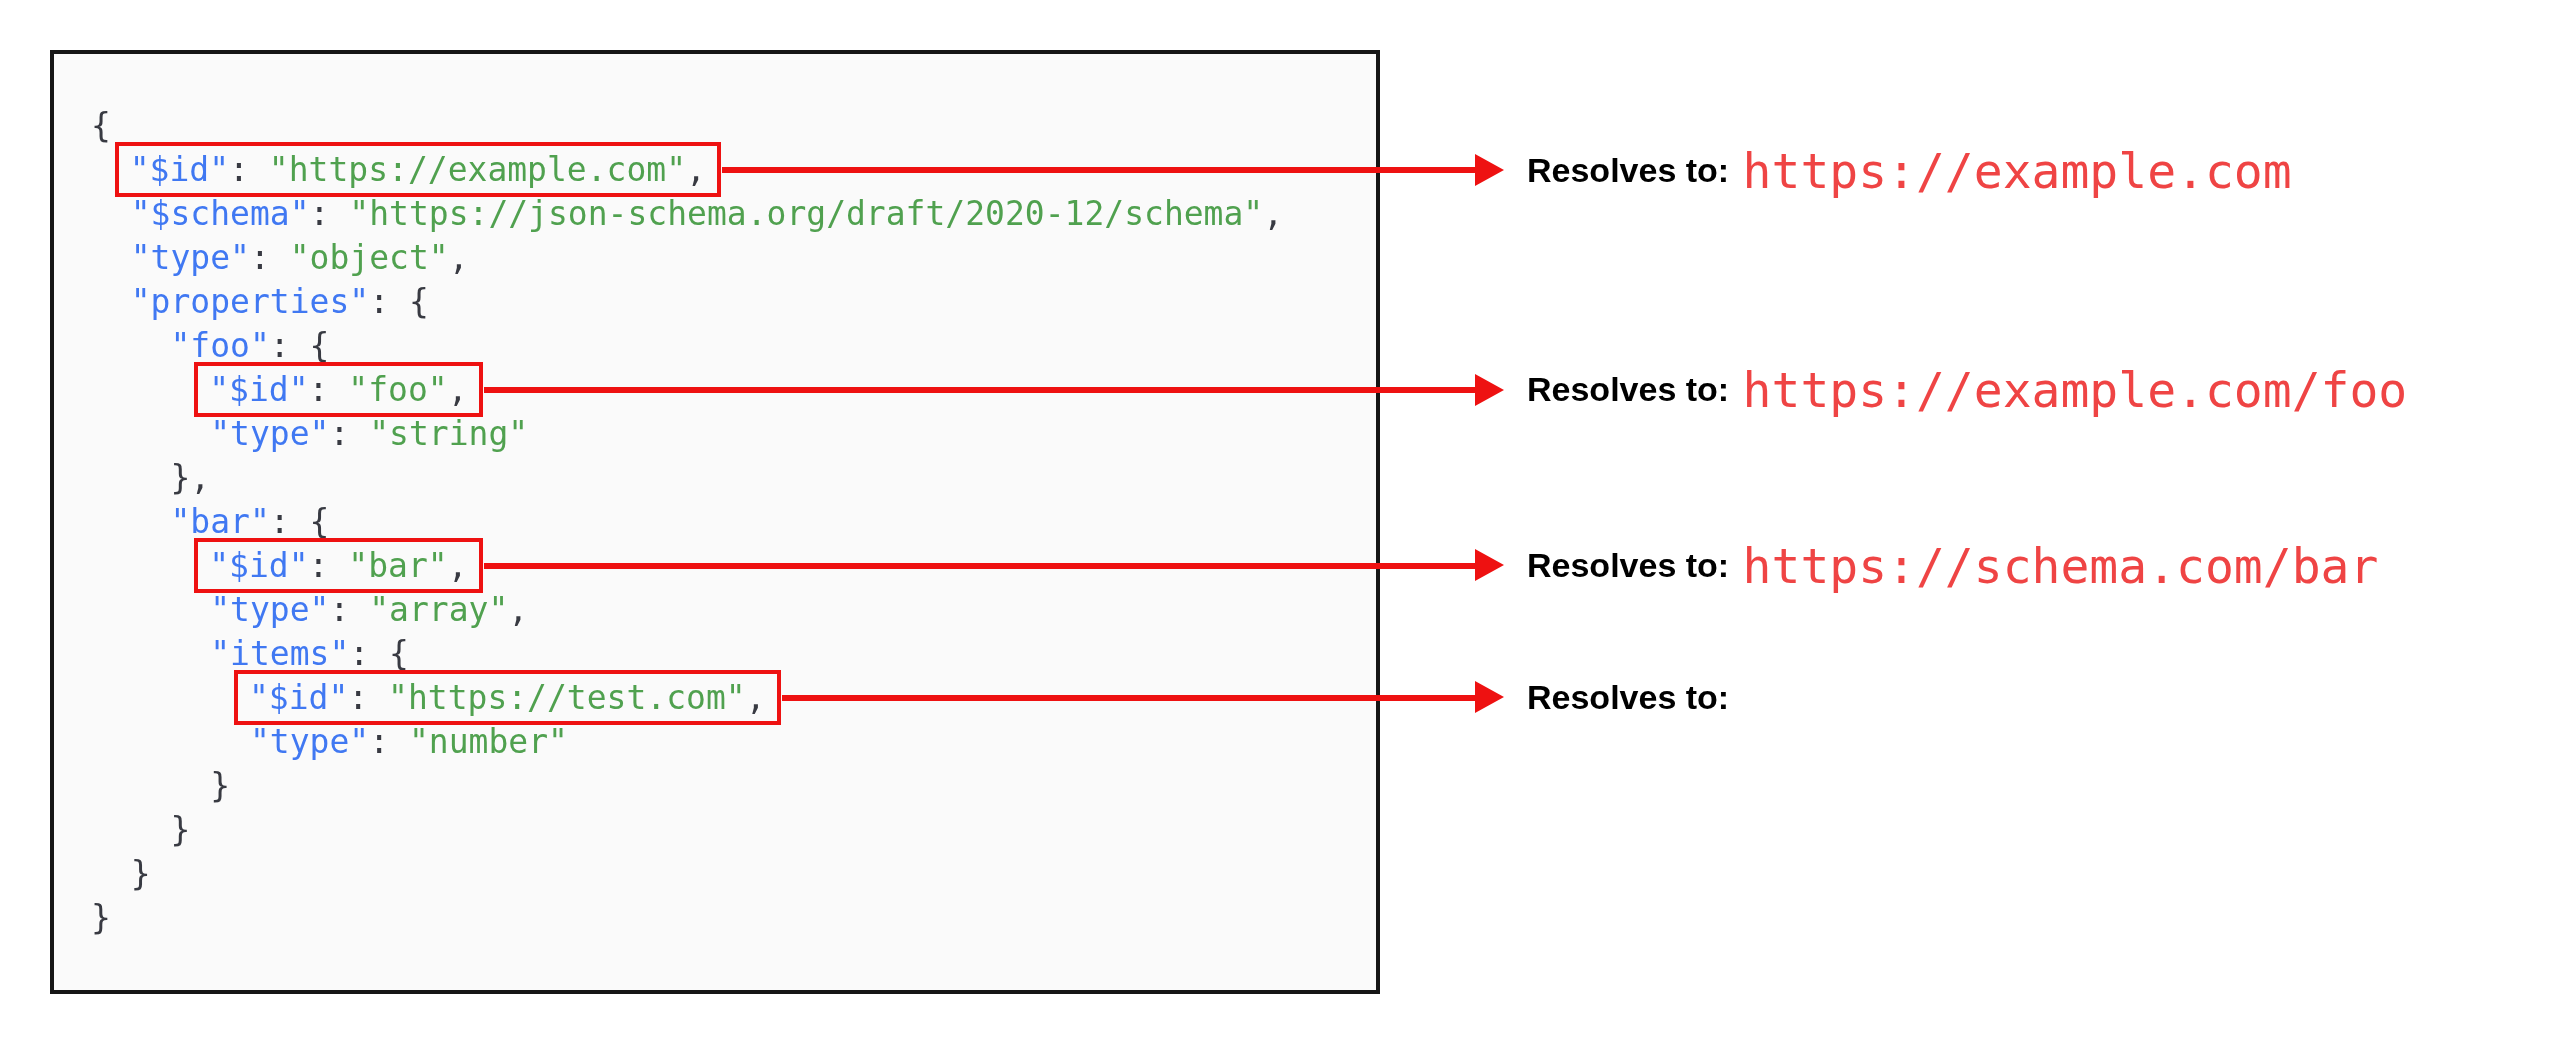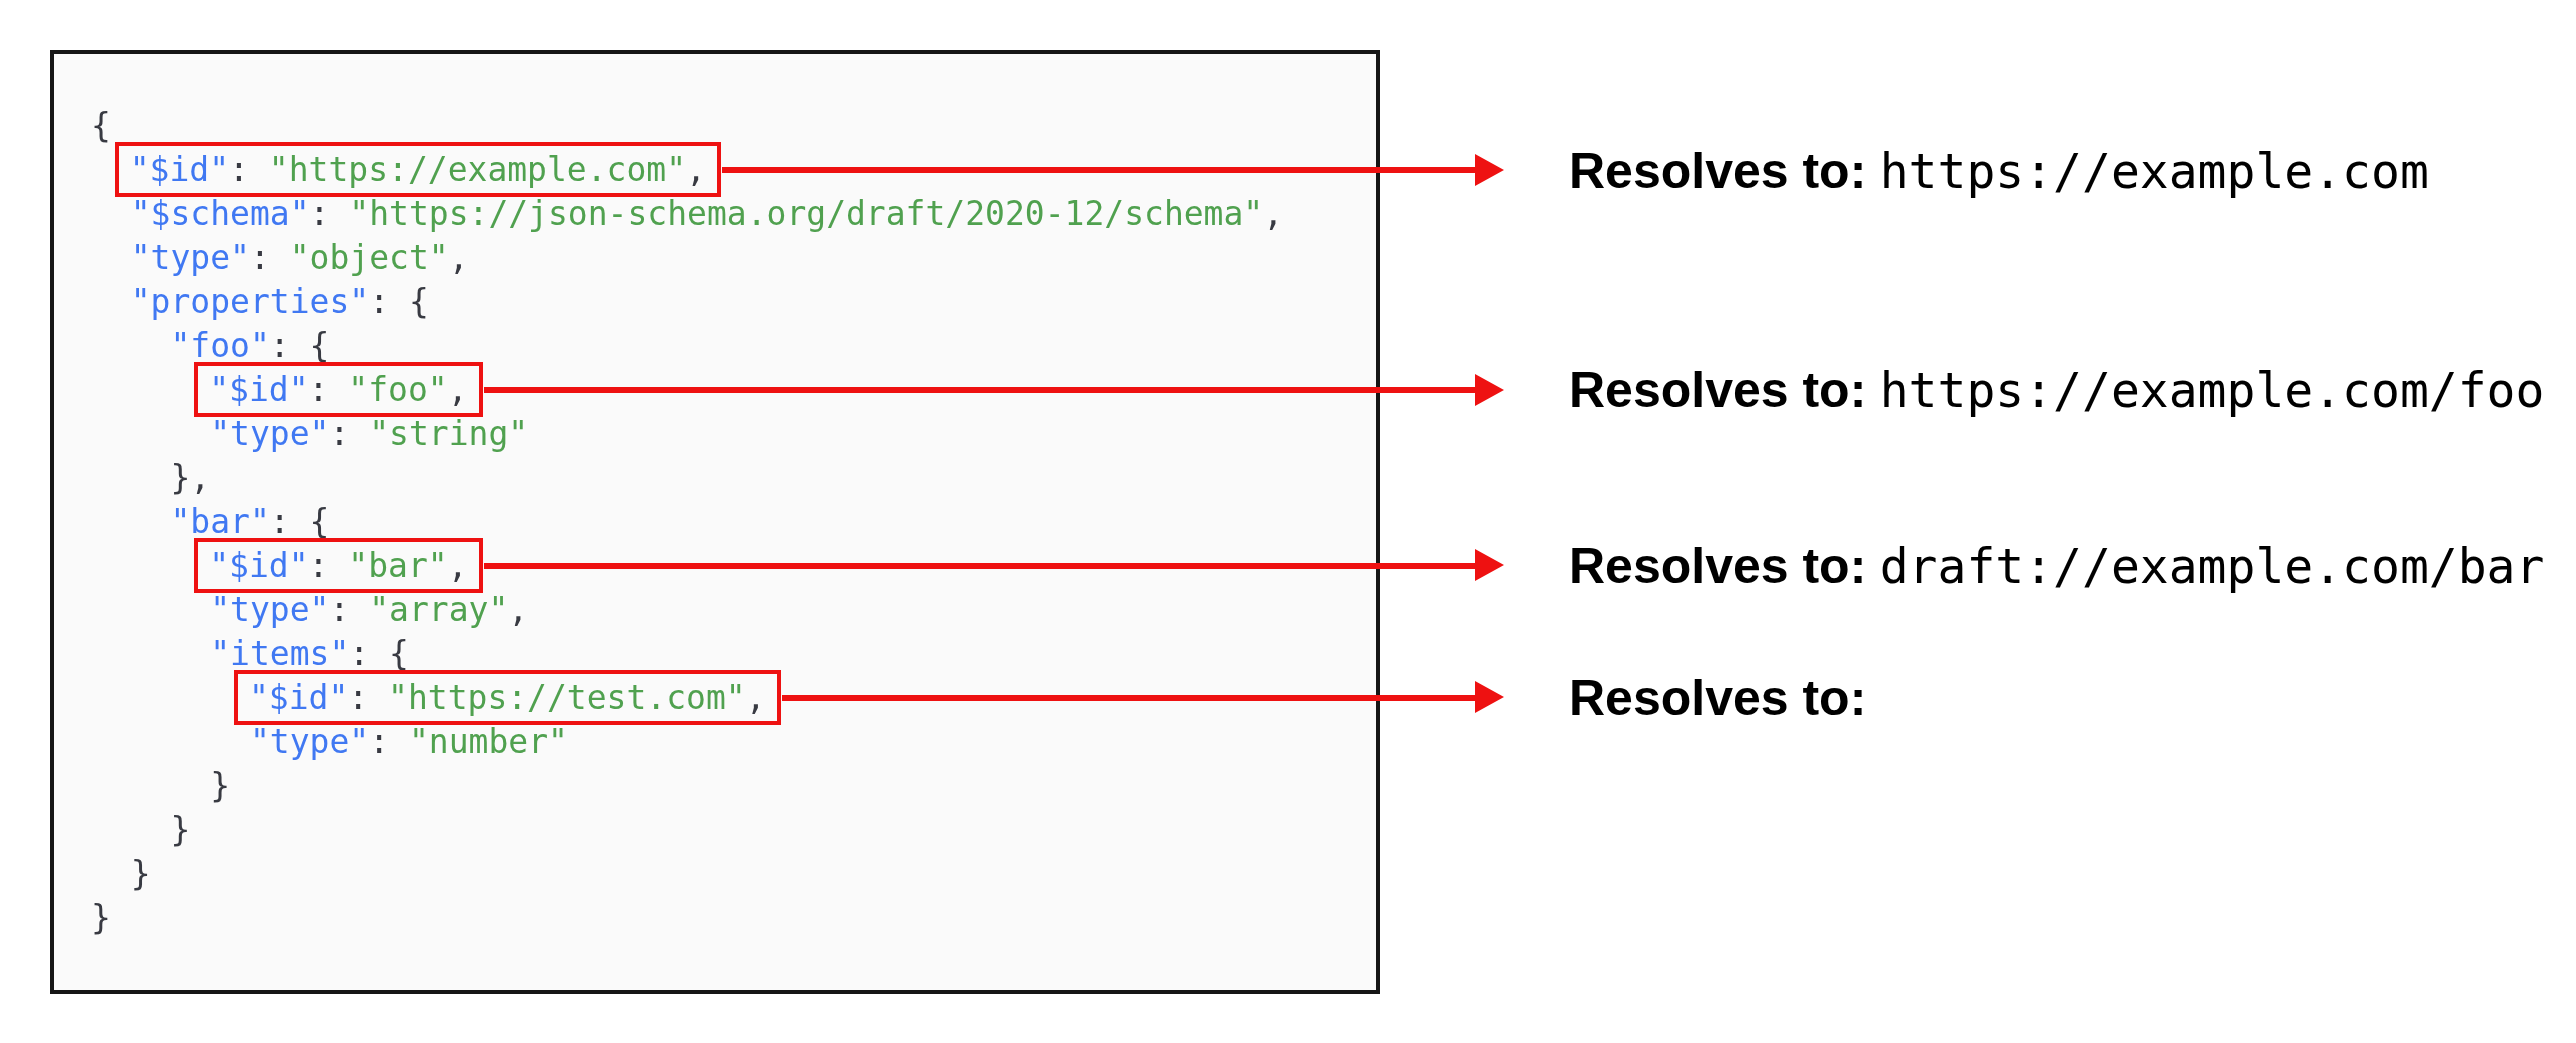--- a/index.html
+++ b/index.html
@@ -63,28 +63,27 @@
     position:absolute;
     left:1527px;
     height:63px;
     display:flex;
     align-items:center;
     white-space:nowrap;
   }
   .ann-label{
     font-family:"Liberation Sans", sans-serif;
     font-weight:bold;
-    font-size:50px;
+    font-size:34px;
     color:#000000;
-    margin-left:42px;
   }
   .ann-url{
     font-family:"DejaVu Sans Mono", monospace;
     font-size:48px;
-    color:#000000;
+    color:#ef4444;
     margin-left:13.4px;
   }
 </style>
 </head>
 <body>
 
 <div class="stage">
   <div class="codebox">
     <pre class="codepre"><div class="code-line"><span class="tok-p">{</span></div><div class="code-line">  <span class="red-box"><span class="tok-k">"$id"</span><span class="tok-p">: </span><span class="tok-s">"https://example.com"</span><span class="tok-p">,</span></span></div><div class="code-line">  <span class="tok-k">"$schema"</span><span class="tok-p">: </span><span class="tok-s">"https://json-schema.org/draft/2020-12/schema"</span><span class="tok-p">,</span></div><div class="code-line">  <span class="tok-k">"type"</span><span class="tok-p">: </span><span class="tok-s">"object"</span><span class="tok-p">,</span></div><div class="code-line">  <span class="tok-k">"properties"</span><span class="tok-p">: {</span></div><div class="code-line">    <span class="tok-k">"foo"</span><span class="tok-p">: {</span></div><div class="code-line">      <span class="red-box"><span class="tok-k">"$id"</span><span class="tok-p">: </span><span class="tok-s">"foo"</span><span class="tok-p">,</span></span></div><div class="code-line">      <span class="tok-k">"type"</span><span class="tok-p">: </span><span class="tok-s">"string"</span></div><div class="code-line">    <span class="tok-p">},</span></div><div class="code-line">    <span class="tok-k">"bar"</span><span class="tok-p">: {</span></div><div class="code-line">      <span class="red-box"><span class="tok-k">"$id"</span><span class="tok-p">: </span><span class="tok-s">"bar"</span><span class="tok-p">,</span></span></div><div class="code-line">      <span class="tok-k">"type"</span><span class="tok-p">: </span><span class="tok-s">"array"</span><span class="tok-p">,</span></div><div class="code-line">      <span class="tok-k">"items"</span><span class="tok-p">: {</span></div><div class="code-line">        <span class="red-box"><span class="tok-k">"$id"</span><span class="tok-p">: </span><span class="tok-s">"https://test.com"</span><span class="tok-p">,</span></span></div><div class="code-line">        <span class="tok-k">"type"</span><span class="tok-p">: </span><span class="tok-s">"number"</span></div><div class="code-line">      <span class="tok-p">}</span></div><div class="code-line">    <span class="tok-p">}</span></div><div class="code-line">  <span class="tok-p">}</span></div><div class="code-line"><span class="tok-p">}</span></div></pre>
   </div>
@@ -98,21 +97,21 @@
       <div class="arrow-shaft" style="left: 484px; top: 387px; width: 994px;"></div>
       <div class="arrow-head" style="left: 1475px; top: 374px;"></div>
       <div class="ann-row" style="top: 358px;">
         <span class="ann-label">Resolves to:</span>
         <span class="ann-url">https://example.com/foo</span>
       </div>
       <div class="arrow-shaft" style="left: 484px; top: 563px; width: 994px;"></div>
       <div class="arrow-head" style="left: 1475px; top: 549px;"></div>
       <div class="ann-row" style="top: 534px;">
         <span class="ann-label">Resolves to:</span>
-        <span class="ann-url">draft://example.com/bar</span>
+        <span class="ann-url">https://schema.com/bar</span>
       </div>
       <div class="arrow-shaft" style="left: 782px; top: 695px; width: 697px;"></div>
       <div class="arrow-head" style="left: 1475px; top: 681px;"></div>
       <div class="ann-row" style="top: 666px;">
         <span class="ann-label">Resolves to:</span>
       </div>
     </div>
 </div>
 
 

